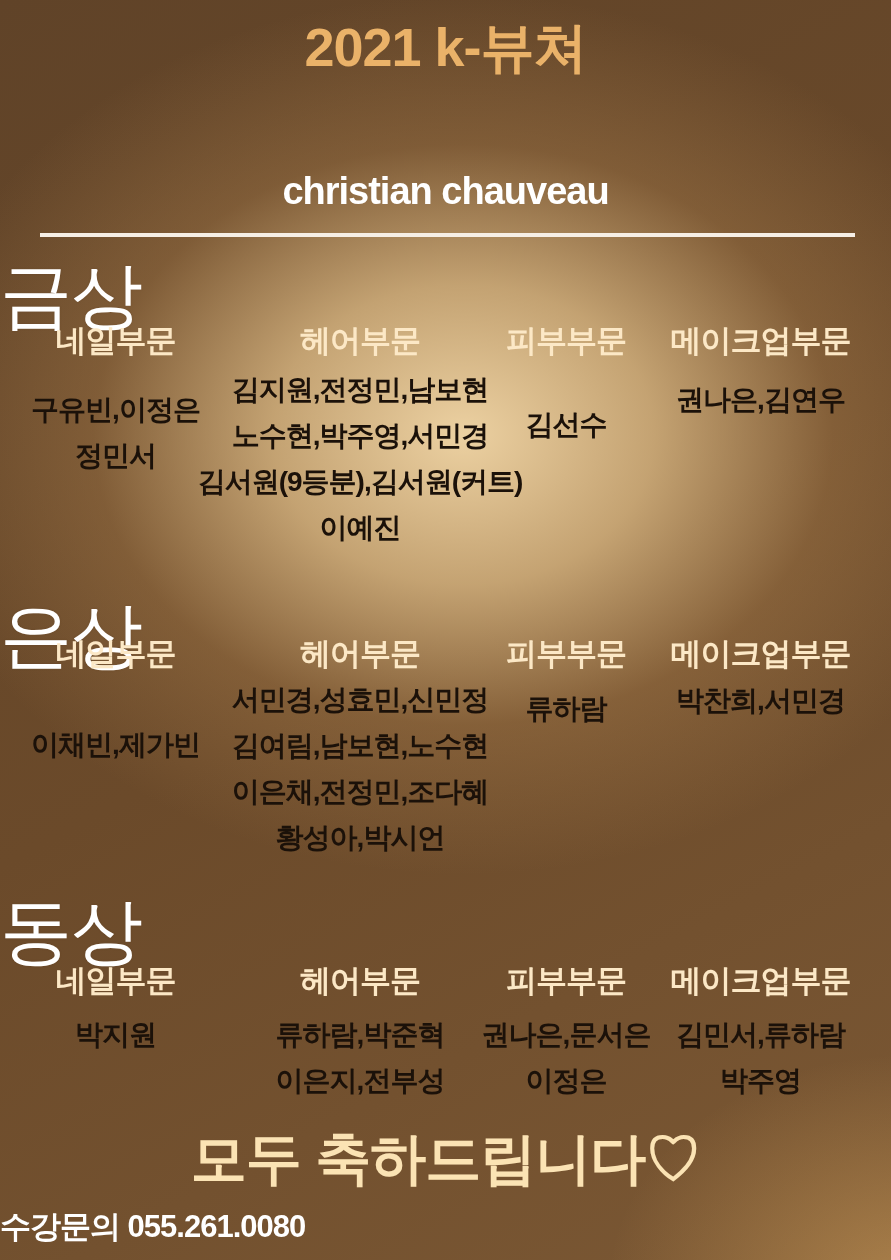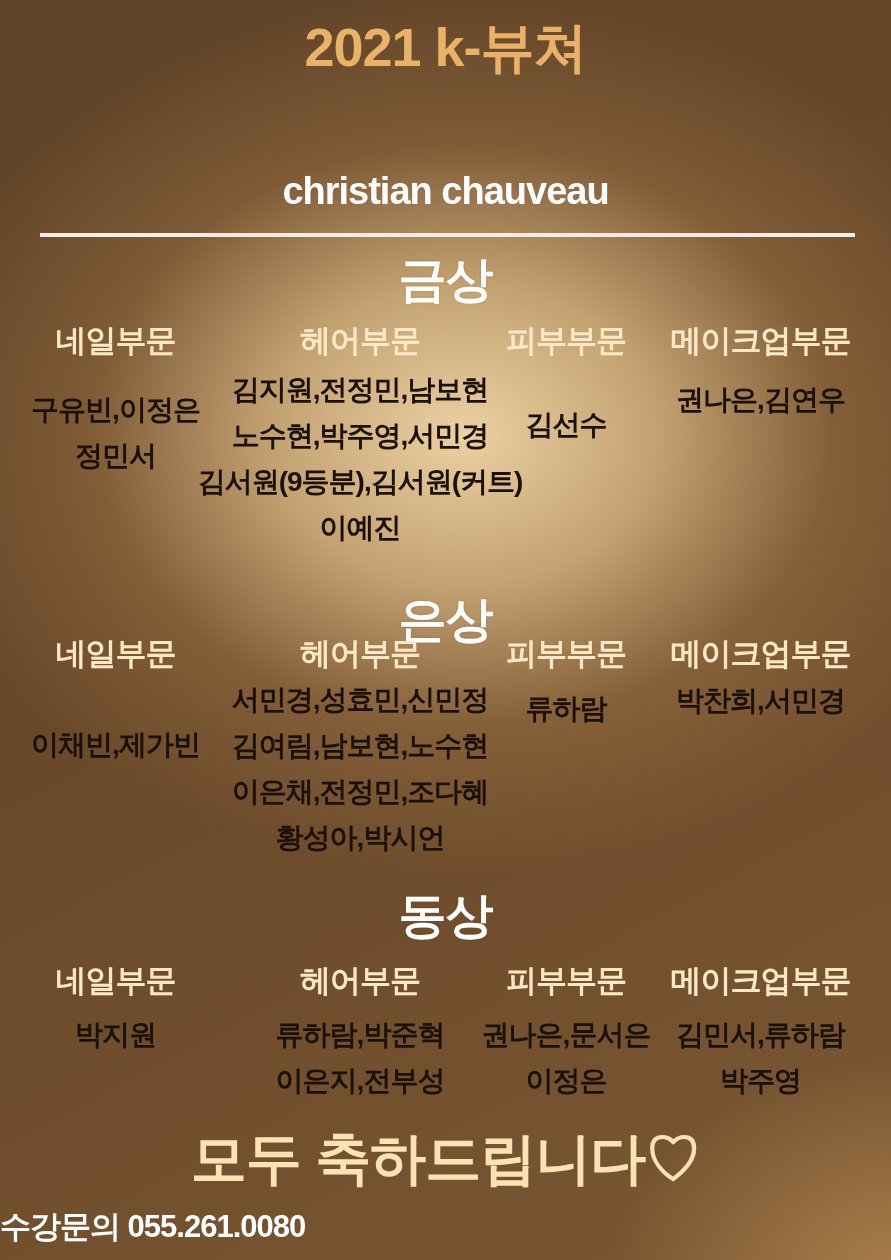--- a/index.html
+++ b/index.html
@@ -50,22 +50,22 @@
     letter-spacing: -1px;
   }
   .divider {
     top: 233px; left: 40px;
     width: 815px; height: 4px;
     background: #f6efe6;
   }
 
   .sec-title {
     left: 0; width: 100%;
-    text-align: center;
-    font-size: 48px; font-weight: 700;
+    text-align: left;
+    font-size: 72px; font-weight: 400;
     color: #ffffff;
     letter-spacing: -1px;
     text-shadow: 0 0 2px rgba(90,60,30,0.25);
   }
   .colhead {
     text-align: center;
     font-size: 31px; font-weight: 700;
     color: #fce8c6;
     letter-spacing: -1px;
   }

